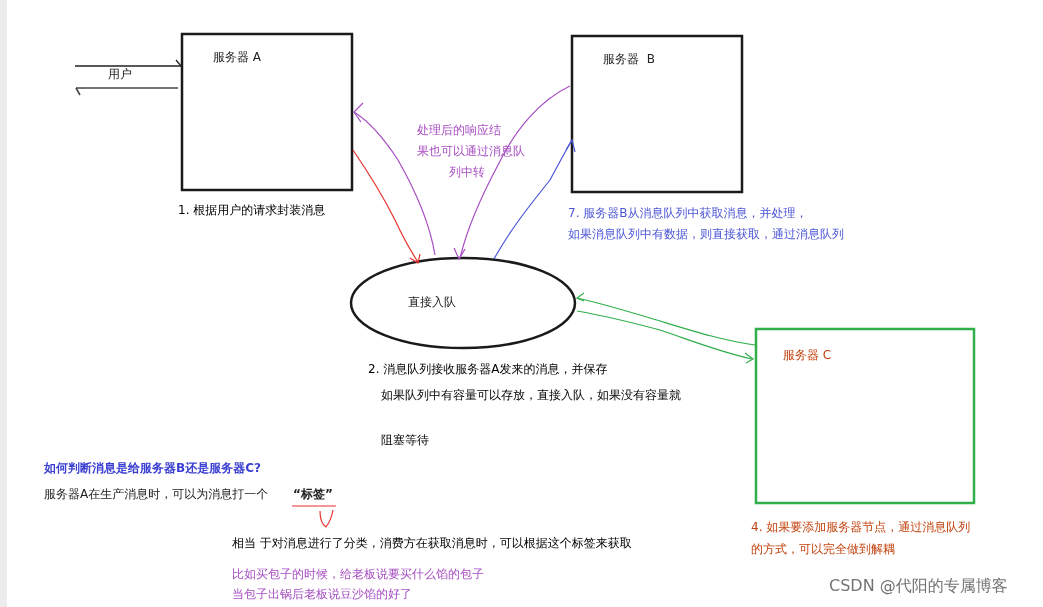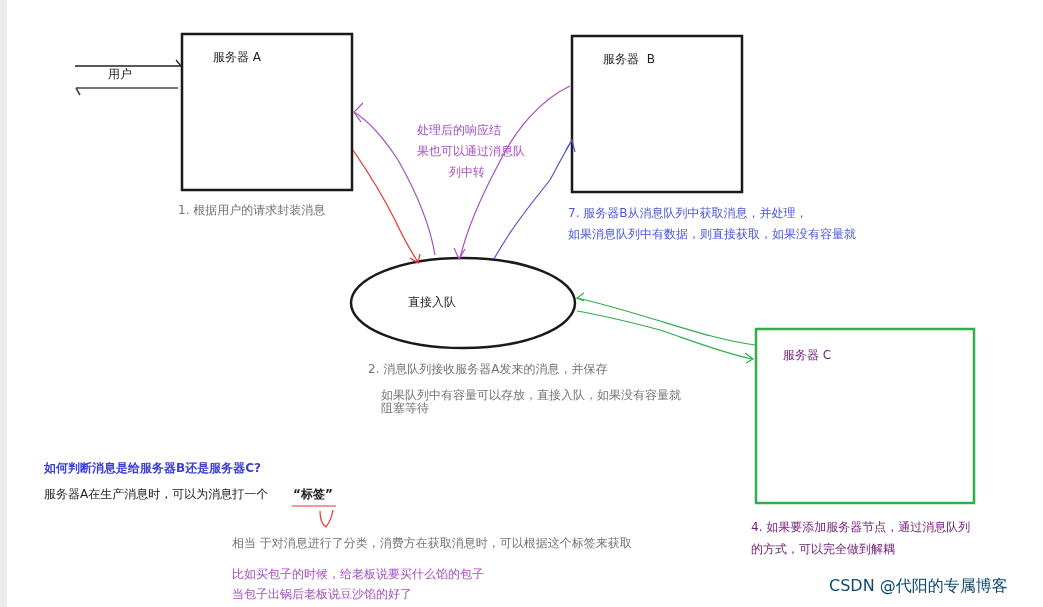--- a/index.html
+++ b/index.html
@@ -5,27 +5,27 @@
   html, body { margin: 0; padding: 0; }
   body {
     width: 1043px; height: 607px; position: relative; overflow: hidden;
     background: #ffffff;
     font-family: "DejaVu Sans", "Liberation Sans", sans-serif;
   }
   .left-gutter { position: absolute; left: 0; top: 0; width: 7px; height: 607px; background: #ececec; }
   svg.canvas { position: absolute; left: 0; top: 0; }
   .lbl { position: absolute; white-space: nowrap; font-size: 12px; line-height: 16px; }
   .black { color: #222222; }
-  .red { color: #737373; }
+  .red { color: #000000; }
   .purple { color: #a64dc1; }
   .blue { color: #4a55d6; }
-  .green { color: #701a75; }
+  .green { color: #c2410c; }
   .question { color: #3a3fd1; font-weight: bold; }
   .bold { font-weight: bold; }
-  .watermark { color: #0c4a6e; font-size: 16px; }
+  .watermark { color: #737373; font-size: 16px; }
 </style>
 </head>
 <body>
 
 <div class="left-gutter"></div>
 
 <svg class="canvas" width="1043" height="607" viewBox="0 0 1043 607">
 
   <rect x="182" y="34" width="170" height="156" fill="none" stroke="#1a1a1a" stroke-width="2.5"></rect>
 
@@ -85,25 +85,25 @@
 <div class="lbl green" style="left:783px; top:347px;">服务器 C</div>
 <div class="lbl black" style="left:408px; top:294px;">直接入队</div>
 
 <div class="lbl purple" style="left:417px; top:122px;">处理后的响应结</div>
 <div class="lbl purple" style="left:417px; top:143px;">果也可以通过消息队</div>
 <div class="lbl purple" style="left:417px; top:164px;margin-left:32px;">列中转</div>
 
 <div class="lbl red" style="left:178px; top:202px;">1. 根据用户的请求封装消息</div>
 
 <div class="lbl blue" style="left:568px; top:205px;">7. 服务器B从消息队列中获取消息，并处理，</div>
-<div class="lbl blue" style="left:568px; top:226px;">如果消息队列中有数据，则直接获取，如果没有容量就</div>
+<div class="lbl blue" style="left:568px; top:226px;">如果消息队列中有数据，则直接获取，通过消息队列</div>
 
 <div class="lbl red" style="left:368px; top:361px;">2. 消息队列接收服务器A发来的消息，并保存</div>
 <div class="lbl red" style="left:381px; top:387px;text-align:right;">如果队列中有容量可以存放，直接入队，如果没有容量就</div>
-<div class="lbl red" style="left:381px; top:400px;">阻塞等待</div>
+<div class="lbl red" style="left:381px; top:432px;">阻塞等待</div>
 
 <div class="lbl green" style="left:751px; top:519px;">4. 如果要添加服务器节点，通过消息队列</div>
 <div class="lbl green" style="left:751px; top:541px;">的方式，可以完全做到解耦</div>
 
 <div class="lbl question" style="left:44px; top:460px;">如何判断消息是给服务器B还是服务器C?</div>
 <div class="lbl black" style="left:44px; top:486px;">
   <span>服务器A在生产消息时，可以为消息打一个</span>
   <span class="bold" style="margin-left:21px;">“标签”</span>
 </div>
 

